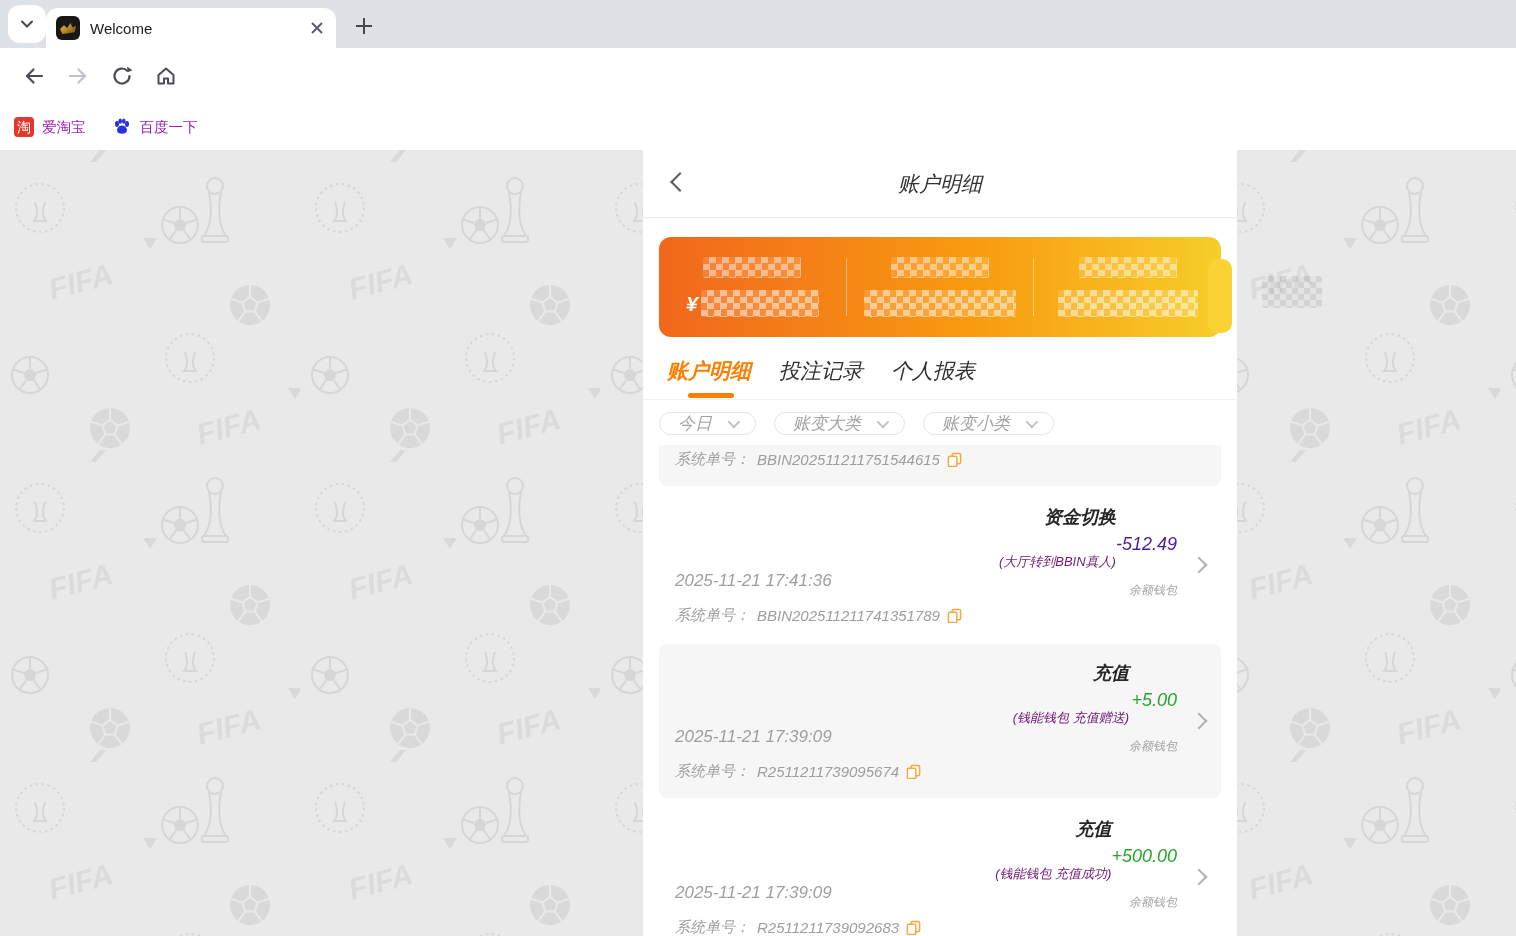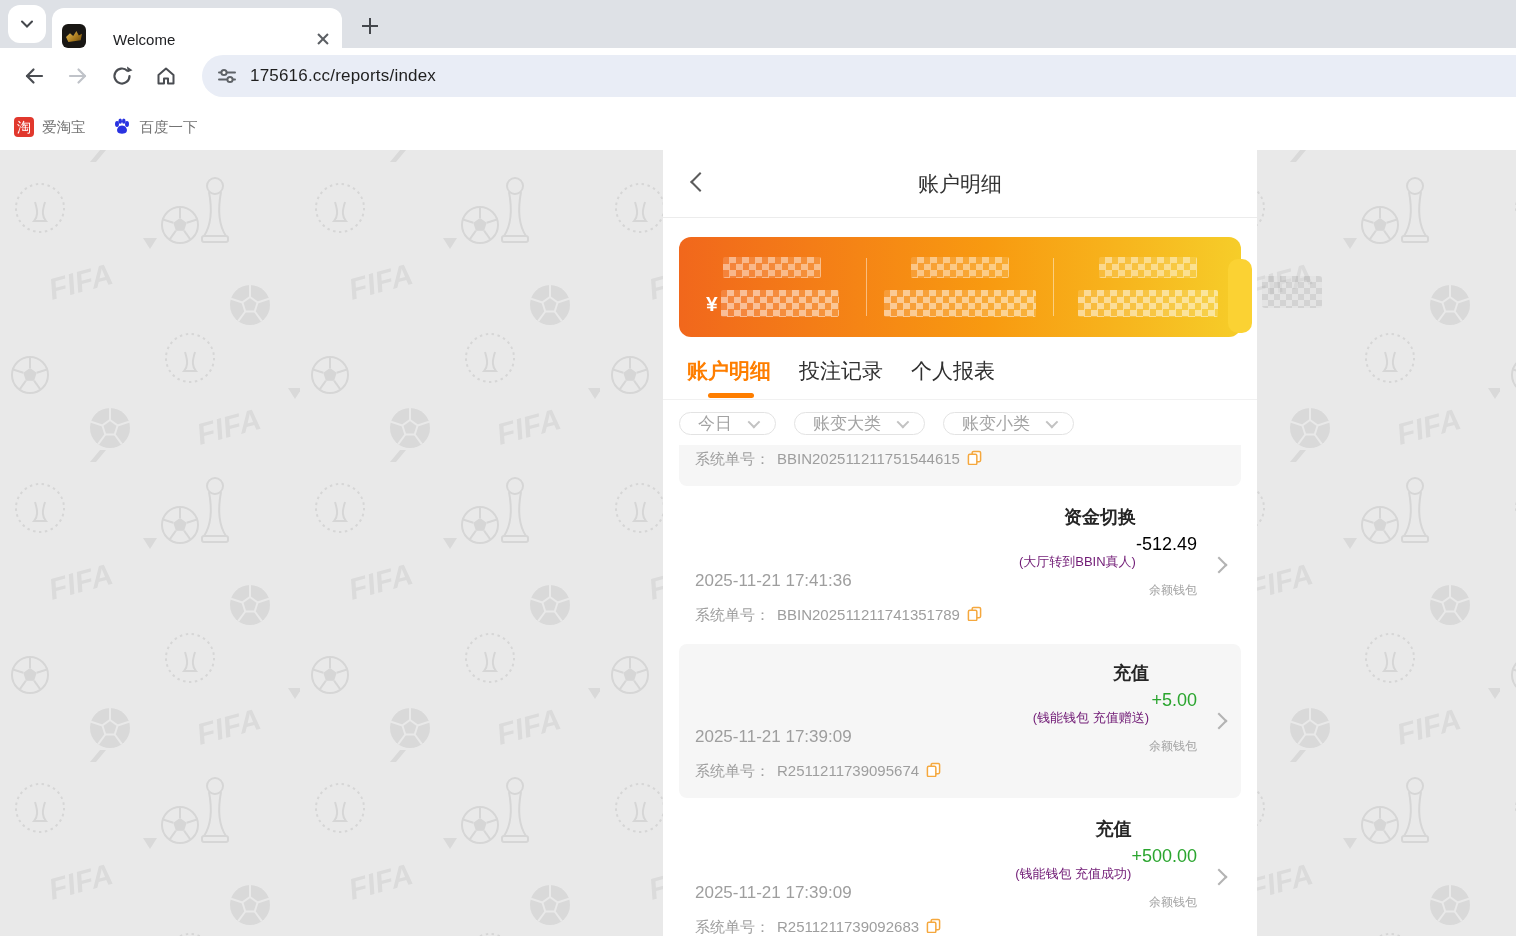--- a/index.html
+++ b/index.html
@@ -3,22 +3,22 @@
 <meta charset="utf-8">
 <style>
   * { margin:0; padding:0; box-sizing:border-box; }
   html,body { width:1516px; height:936px; overflow:hidden; background:#fff;
               font-family:"Liberation Sans","DejaVu Sans",sans-serif; }
 
   
   .tabstrip { height:48px; background:#dee1e6; display:flex; align-items:flex-end; position:relative; }
   .tab-menu-btn { width:38px; height:38px; background:#fff; border-radius:12px; margin:0 0 5px 8px;
                   display:flex; align-items:center; justify-content:center; }
-  .tab { width:290px; height:40px; background:#fff; border-radius:12px 12px 0 0; margin-left:6px;
-         display:flex; align-items:flex-end; padding:0 10px;gap:17px; }
+  .tab { width:290px; height:40px; background:#fff; border-radius:12px 12px 0 0; margin-left:0;
+         display:flex; align-items:center; padding:0 10px; }
   .favicon { width:24px; height:24px; border-radius:6px; background:#191714; position:relative; overflow:hidden; flex:0 0 auto; }
   .favicon .gold { position:absolute; left:4px; top:7px; width:16px; height:11px;
                    background:linear-gradient(135deg,#e8c15a,#a87a1e 60%,#6b4a0e);
                    clip-path:polygon(0 55%, 25% 20%, 45% 45%, 65% 0, 80% 40%, 100% 25%, 92% 85%, 15% 100%); }
   .tab-title { font-size:15px; color:#202124; margin-left:10px; flex:1; }
   .tab-close { width:18px; height:18px; position:relative; }
   .tab-close::before,.tab-close::after { content:""; position:absolute; left:2px; top:8px; width:14px; height:2px; background:#5b5e63; }
   .tab-close::before { transform:rotate(45deg);} .tab-close::after { transform:rotate(-45deg);}
   .newtab-btn { width:28px; height:28px; margin:0 0 8px 14px; position:relative; }
   .newtab-btn::before,.newtab-btn::after { content:""; position:absolute; background:#44474c; }
@@ -26,33 +26,33 @@
   .newtab-btn::after { left:13px; top:6px; width:2px; height:16px; }
 
   .toolbar { height:56px; background:#fff; display:flex; align-items:center; padding-left:12px; }
   .nav-ic { width:44px; height:44px; display:flex; align-items:center; justify-content:center; }
   .urlbar { flex:1; height:42px; background:#e9edf6; border-radius:21px 0 0 21px; margin-left:14px;
             display:flex; align-items:center; padding-left:14px; }
   .url-text { font-size:17px; color:#1f1f1f; margin-left:12px; letter-spacing:.2px; }
 
   .bookmarks { height:46px; background:#fff; display:flex; align-items:center; padding-left:14px; gap:26px; }
   .bm { display:flex; align-items:center; gap:8px; }
-  .bm-label { font-size:14.5px; color:#737373; }
+  .bm-label { font-size:14.5px; color:#a21caf; }
   .bm-ic-tao { width:20px; height:20px; border-radius:4px; background:#e1382d; color:#fff; font-size:14px;
                display:flex; align-items:center; justify-content:center; line-height:1; }
 
   
   .content { position:relative; height:786px; overflow:hidden; background:#e9e9e9; }
   .bgpattern { position:absolute; inset:0; }
   .censor-blob { position:absolute; left:1262px; top:126px; width:60px; height:32px; border-radius:3px;
                  background:repeating-conic-gradient(rgba(125,125,125,.20) 0% 25%, rgba(215,215,215,.25) 0% 50%);
                  background-size:12px 12px; filter:blur(.6px); }
 
-  .panel { position:absolute; left:663px; top:0; width:594px; height:786px; background:#fff;
-           display:flex; flex-direction:column; }
+  .panel { position:absolute; left:643px; top:0; width:594px; height:786px; background:#fff;
+           display:flex; flex-direction:column;font-style:italic; }
   .panel-header { height:68px; display:flex; align-items:center; justify-content:center;
                   position:relative; border-bottom:1px solid #ececec; flex:0 0 auto; }
   .back-chev { position:absolute; left:30px; top:25px; width:14px; height:14px;
                border-left:2px solid #5c5c5c; border-bottom:2px solid #5c5c5c; transform:rotate(45deg); }
   .panel-title { font-size:21px; color:#333; }
 
   .summary-card { position:relative; margin:19px 16px 0; height:100px; border-radius:12px;
                   background:linear-gradient(90deg,#f1671c 0%,#f89a10 55%,#f6cd29 100%);
                   display:flex; align-items:center; z-index:1; }
   .card-backtab { position:absolute; right:-11px; top:22px; width:24px; height:74px; border-radius:10px;
@@ -85,25 +85,25 @@
   .row { display:flex; padding:17px 16px; border-radius:8px; }
   .row-gray { background:#f6f6f6; }
   .row + .row { margin-top:2px; }
   .row-partial { margin-top:-98px; }
   .row-spacer { height:86px; }
   .row-main { flex:1; min-width:0; }
   .row-titleline { display:flex; align-items:flex-end; gap:24px;flex-direction:column; }
   .row-title { font-size:18px; font-weight:bold; color:#262626; }
   .row-sub { font-size:13px; color:#701a75; }
   .row-date { font-size:17px; color:#9e9e9e; }
-  .row-order { font-size:15px; color:#9e9e9e; margin-top:15px; display:flex; gap:7px; }
+  .row-order { font-size:15px; color:#9e9e9e; margin-top:15px; display:flex; align-items:center; gap:7px; }
   .row-right { margin-left:auto; display:flex; flex-direction:column; align-items:flex-end;
                justify-content:center; gap:27px; padding-top:2px; }
   .row-amount { font-size:18px; }
-  .amt-neg { color:#000000; } .amt-pos { color:#2aa52e; }
+  .amt-neg { color:#4c1d95; } .amt-pos { color:#2aa52e; }
   .row-wallet { font-size:12px; color:#a3a3a3; }
   .row-chevwrap { display:flex; align-items:center; margin-left:16px; }
   .chev-right { width:12px; height:12px; border-top:2px solid #b3b3b3; border-right:2px solid #b3b3b3;
                 transform:rotate(45deg); }
 </style>
 </head>
 <body>
 
 <div class="tabstrip">
   <div class="tab-menu-btn">
@@ -137,29 +137,20 @@
   <div class="nav-ic">
     <svg width="24" height="24" viewBox="0 0 24 24">
       <path d="M19.5 12 A 7.5 7.5 0 1 1 17.3 6.7" fill="none" stroke="#4a4d52" stroke-width="2.2" stroke-linecap="round"></path>
       <polygon points="17,2.5 17.8,8.2 22.5,6.2" fill="#4a4d52"></polygon>
     </svg>
   </div>
   <div class="nav-ic">
     <svg width="24" height="24" viewBox="0 0 24 24">
       <path d="M4.5 11 L12 4.5 L19.5 11 V19.5 H14 V14.5 H10 V19.5 H4.5 Z" fill="none" stroke="#4a4d52" stroke-width="2" stroke-linejoin="round"></path>
     </svg>
-  </div>
-  <div class="urlbar">
-    <svg width="22" height="22" viewBox="0 0 22 22">
-      <line x1="3" y1="7.5" x2="19" y2="7.5" stroke="#5f6368" stroke-width="2" stroke-linecap="round"></line>
-      <circle cx="8" cy="7.5" r="2.6" fill="#fff" stroke="#5f6368" stroke-width="2"></circle>
-      <line x1="3" y1="14.5" x2="19" y2="14.5" stroke="#5f6368" stroke-width="2" stroke-linecap="round"></line>
-      <circle cx="14" cy="14.5" r="2.6" fill="#fff" stroke="#5f6368" stroke-width="2"></circle>
-    </svg>
-    <span class="url-text">175616.cc/reports/index</span>
   </div>
 </div>
 
 <div class="bookmarks">
   <div class="bm">
     <div class="bm-ic-tao">淘</div>
     <span class="bm-label">爱淘宝</span>
   </div>
   <div class="bm">
     <svg width="20" height="20" viewBox="0 0 20 20">

